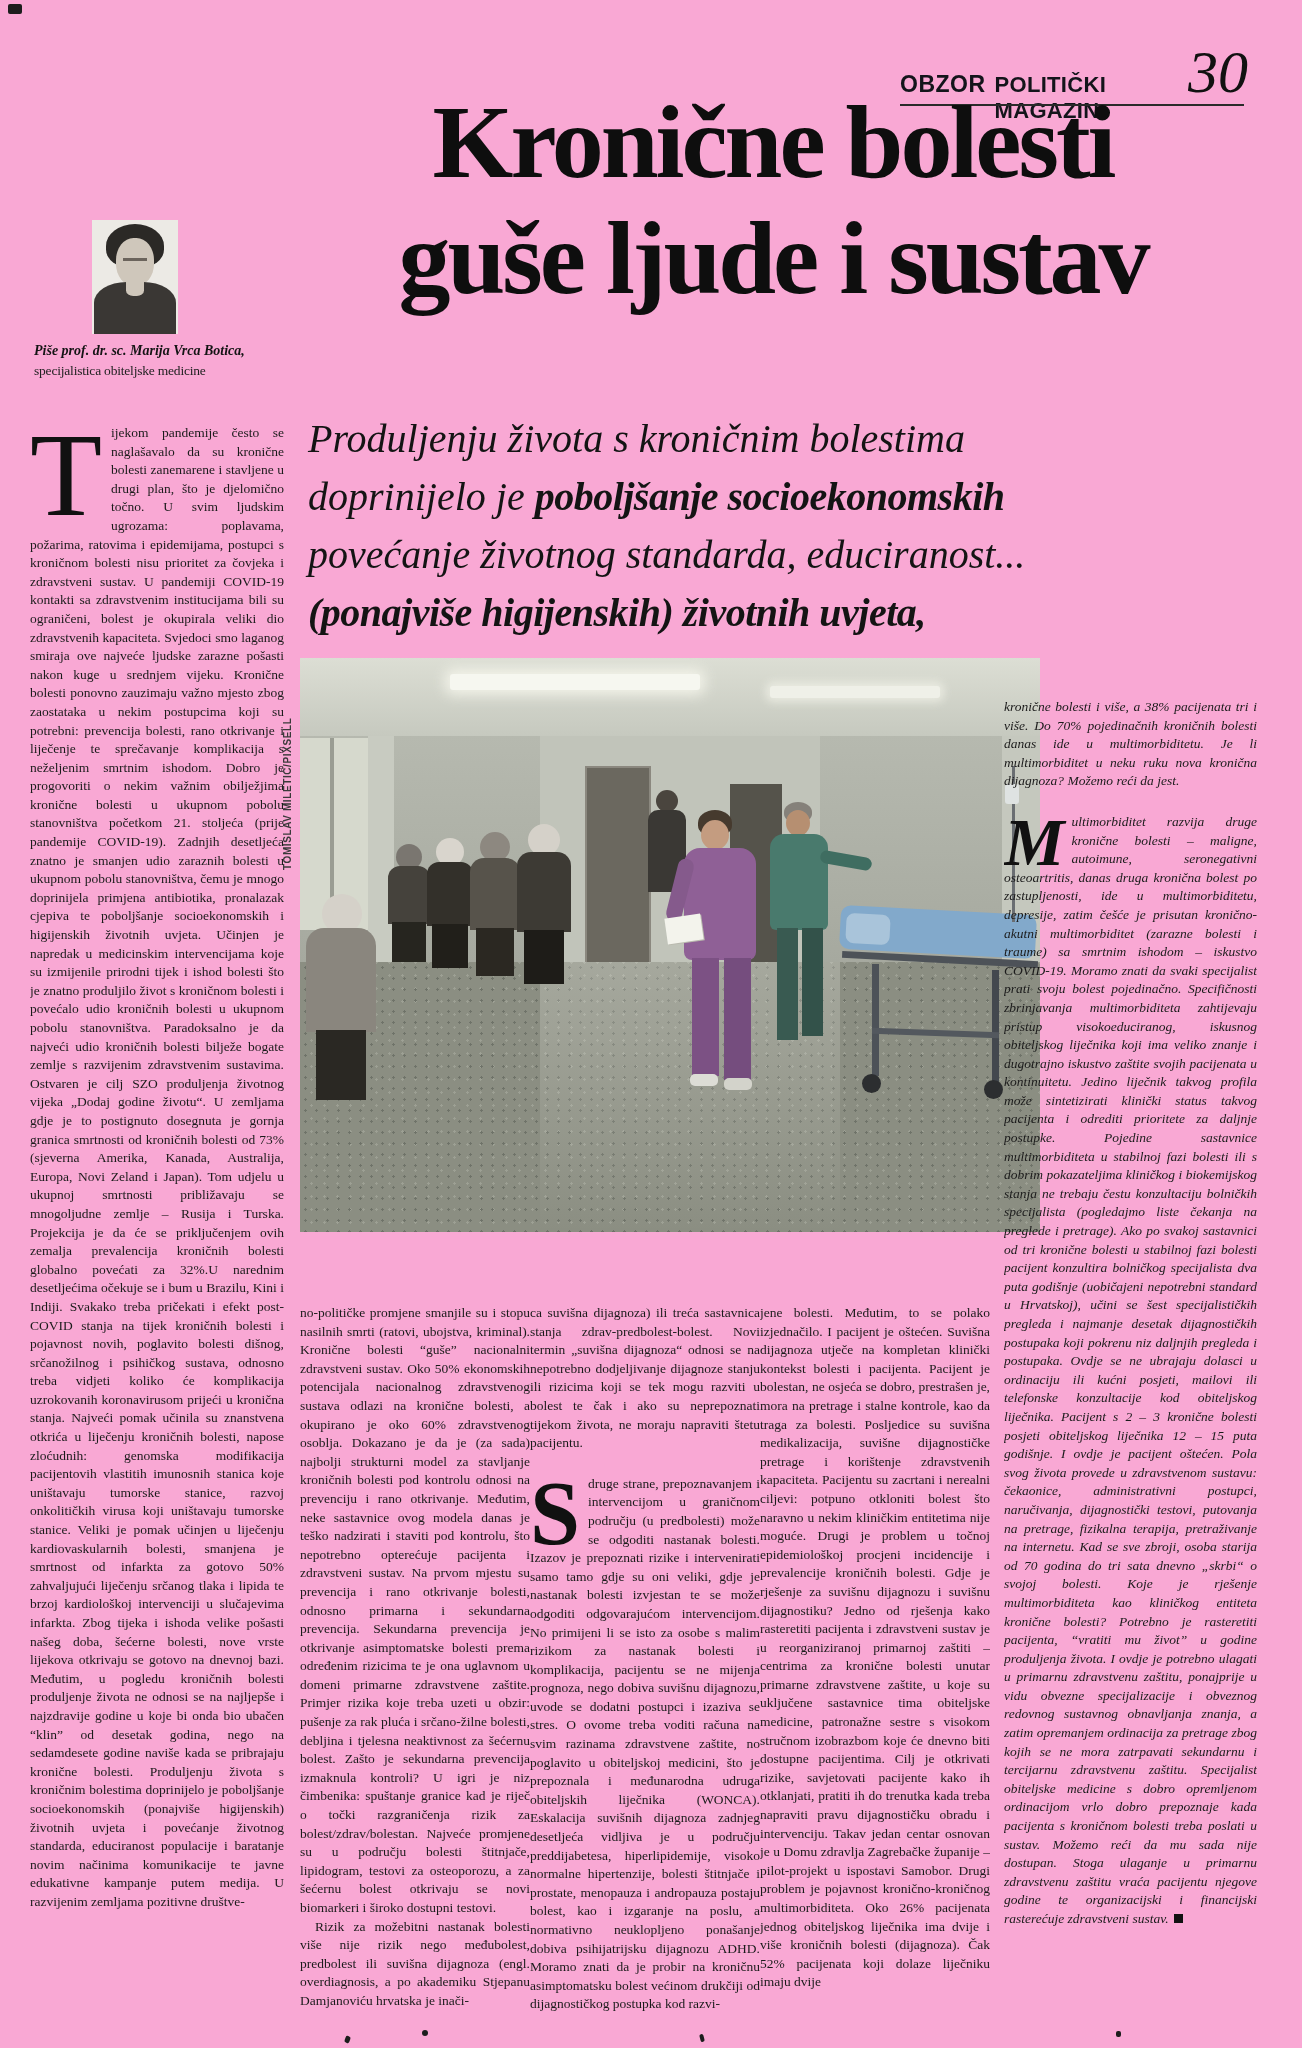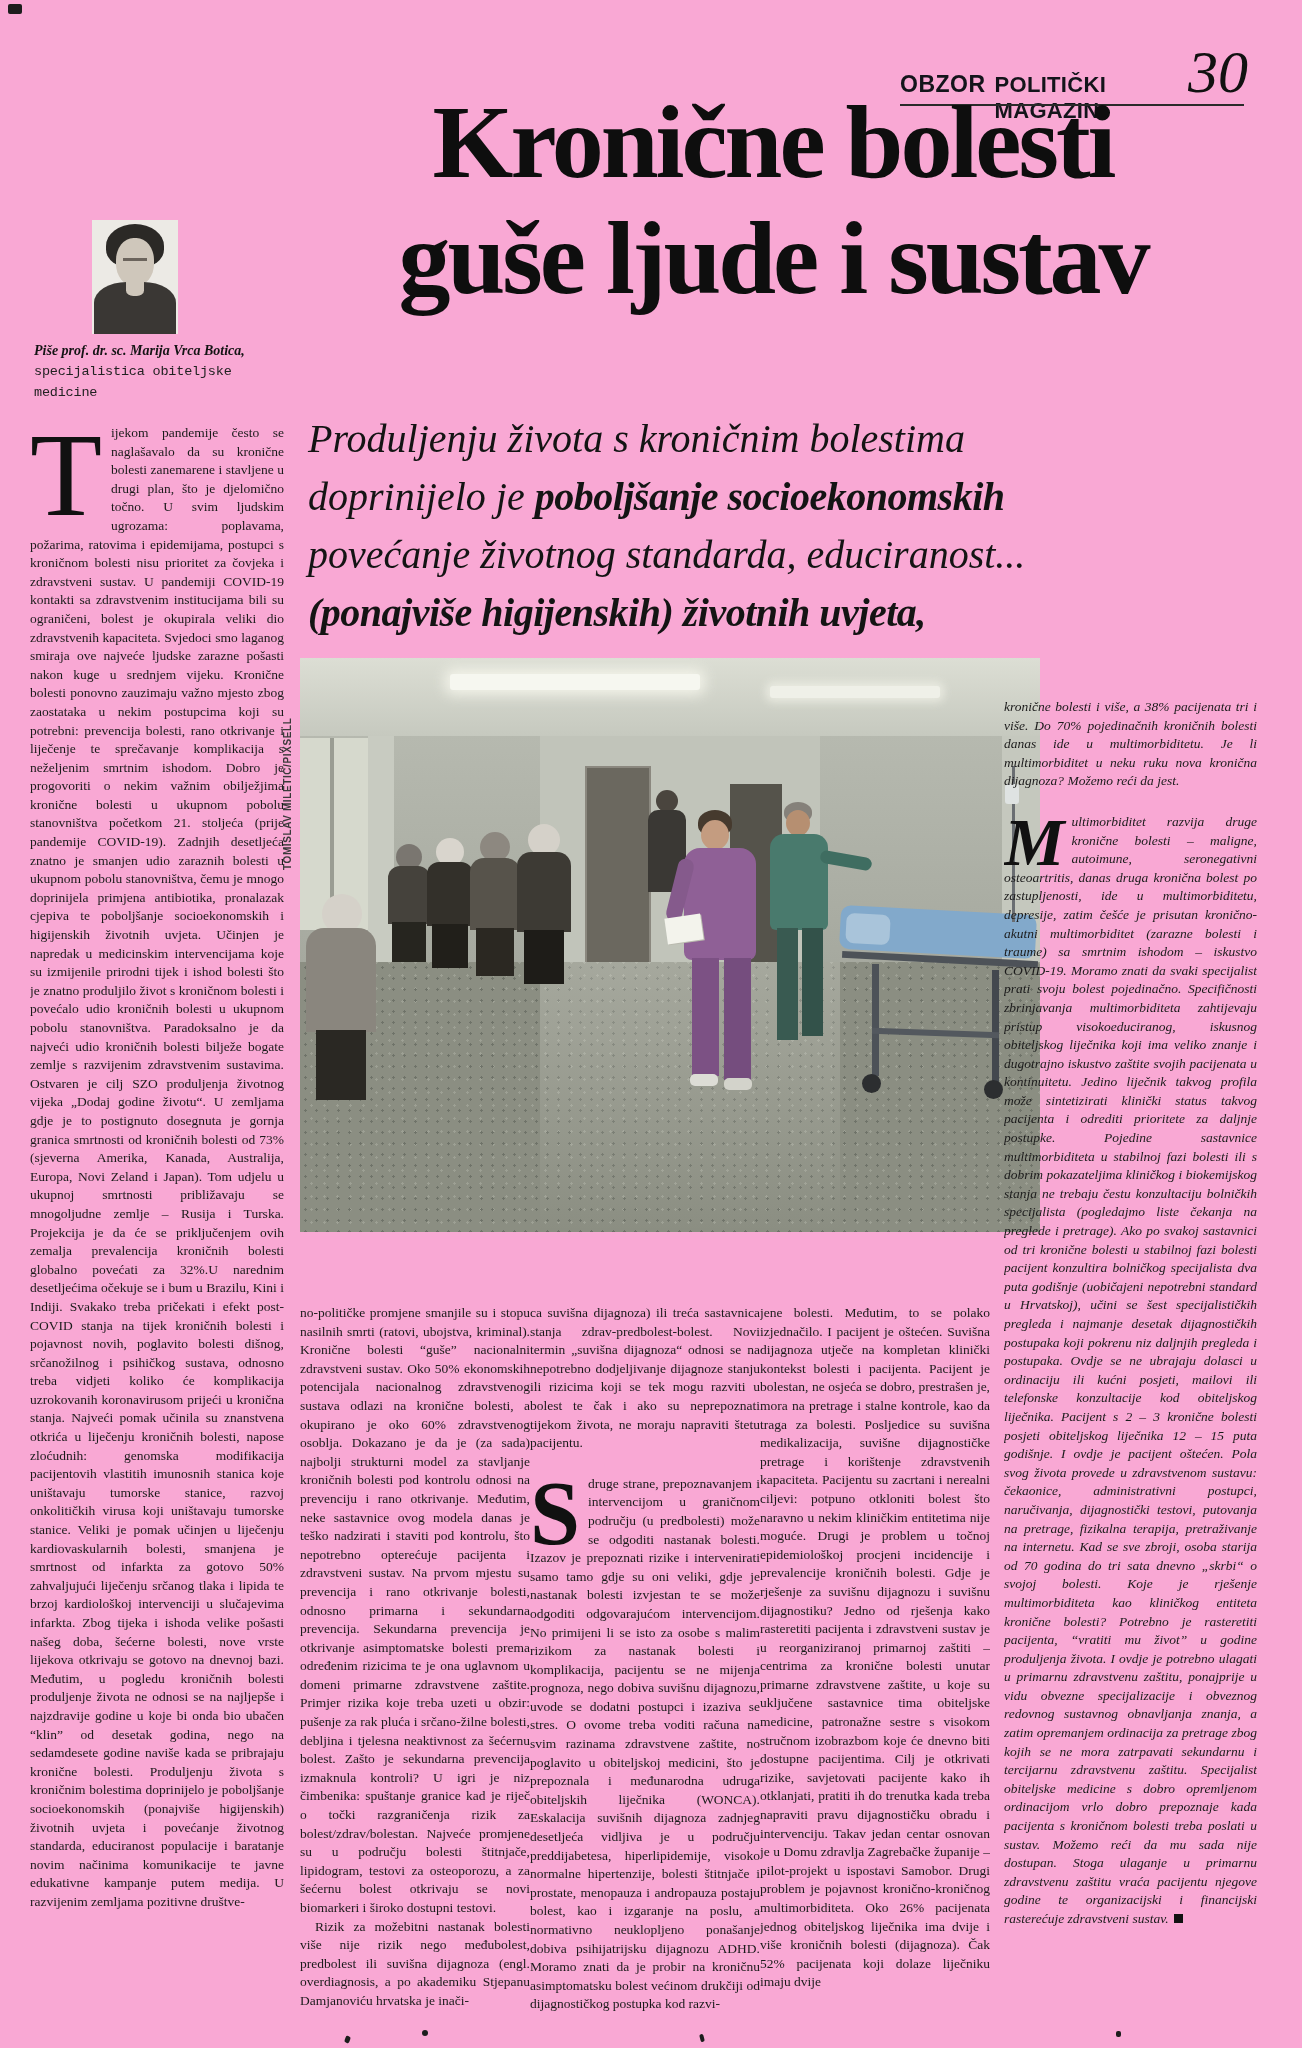--- a/index.html
+++ b/index.html
@@ -20,21 +20,21 @@
 
   
   .author-photo{position:absolute;left:92px;top:220px;width:86px;height:114px;background:#eceae5;overflow:hidden;}
   .ap-hair{position:absolute;left:14px;top:4px;width:58px;height:44px;border-radius:50% 50% 42% 42%;background:#2b2926;}
   .ap-face{position:absolute;left:24px;top:18px;width:38px;height:48px;border-radius:46%;background:#cfc7bb;}
   .ap-eyes{position:absolute;left:31px;top:38px;width:24px;height:3px;background:#6b645c;}
   .ap-body{position:absolute;left:2px;top:62px;width:82px;height:52px;border-radius:40% 40% 0 0;background:#3a3734;}
   .ap-collar{position:absolute;left:34px;top:62px;width:18px;height:14px;background:#cfc7bb;border-radius:0 0 40% 40%;}
   .byline{position:absolute;left:34px;top:340px;width:252px;line-height:1.25;}
   .byline-name{font-style:italic;font-weight:700;font-size:14px;color:#141414;margin-top:36px;}
-  .byline-role{font-family:Liberation Mono, monospace;font-size:13.5px;letter-spacing:-.2px;color:#222;}
+  .byline-role{font-family:Liberation Serif, serif;font-size:13.5px;letter-spacing:-.2px;color:#222;}
 
   
   .standfirst{position:absolute;left:308px;top:410px;width:948px;font-style:italic;font-size:40px;line-height:58px;color:#141414;}
   .sf-b{font-weight:700;letter-spacing:-.5px;}
 
   
   .col{position:absolute;font-size:13.5px;line-height:18.6px;text-align:justify;color:#1b1b1b;overflow:hidden;}
   .col p{margin:0;}
   .colL{left:30px;top:424px;width:254px;height:1566px;}
   .colA{left:300px;top:1304px;width:230px;height:728px;}

